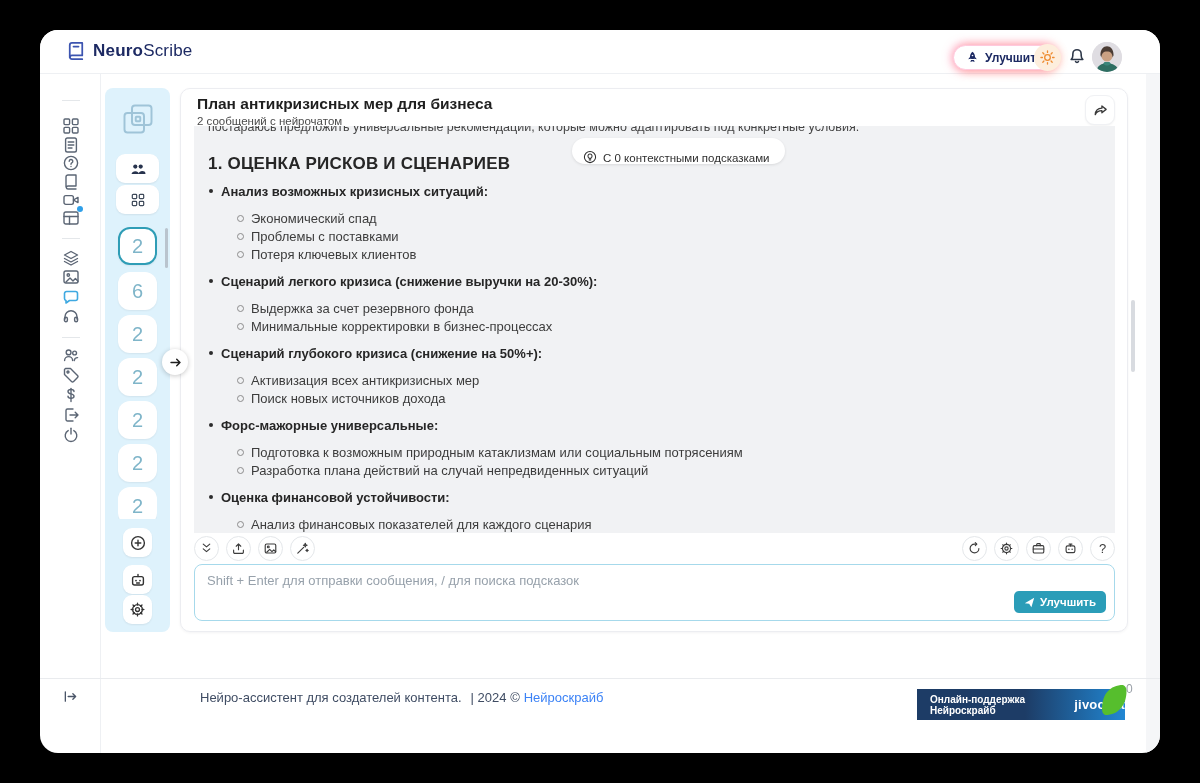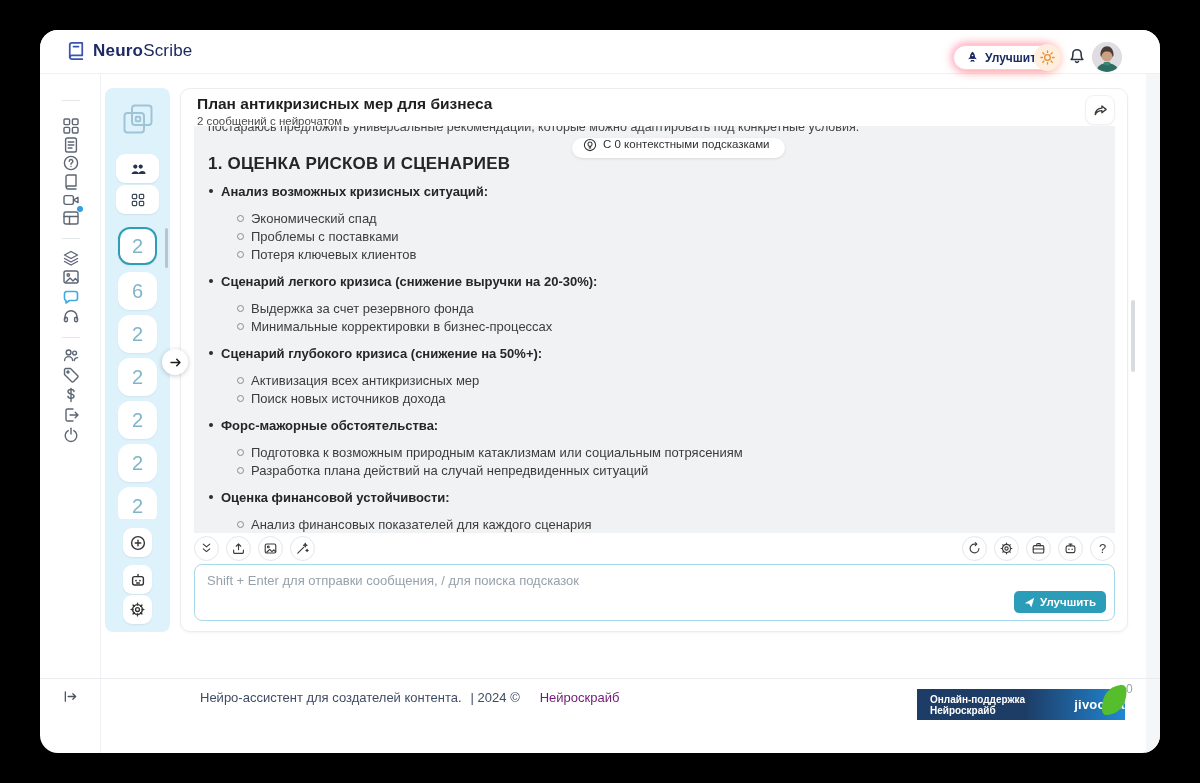--- a/index.html
+++ b/index.html
@@ -47,22 +47,22 @@
   
   .card { position:absolute; left:140px; top:58px; width:948px; height:544px; background:#fff; border:1px solid #ecedf1; border-radius:10px;
     box-shadow:0 1px 3px rgba(16,24,40,.05); }
   .chat-title { position:absolute; left:16px; top:6px; font-size:15.5px; font-weight:700; color:#1f1f1f; }
   .chat-sub { position:absolute; left:16px; top:26px; font-size:11.5px; color:#4b4b4b; }
   .share-btn { position:absolute; right:12px; top:6px; width:30px; height:30px; border-radius:9px; background:#fff; border:1px solid #f0f1f4;
     box-shadow:0 1px 2px rgba(0,0,0,.05); display:flex; align-items:center; justify-content:center; color:#3a3a3a; cursor:pointer; }
 
   .chat-scroll { position:absolute; left:13px; right:12px; top:37px; height:407px; background:#f1f2f4; overflow:hidden; }
   .clipped-line { position:absolute; top:-6px; left:14px; font-size:12.5px; color:#454545; white-space:nowrap;text-align:right; }
-  .ctx-badge { position:absolute; left:378px; top:12px; height:20px; padding:0 15px 0 11px; border-radius:14px; background:#fff;
-    box-shadow:0 1px 3px rgba(0,0,0,.10); display:flex; align-items:flex-start; gap:6px; font-size:11.5px; color:#2f2f2f; cursor:pointer; }
+  .ctx-badge { position:absolute; left:378px; top:12px; height:26px; padding:0 15px 0 11px; border-radius:14px; background:#fff;
+    box-shadow:0 1px 3px rgba(0,0,0,.10); display:flex; align-items:flex-end; gap:6px; font-size:11.5px; color:#2f2f2f; cursor:pointer; }
   .content { position:absolute; left:14px; top:0; right:10px; }
   .doc-heading { margin-top:28px; font-size:17px; font-weight:700; color:#262626; letter-spacing:.2px; }
   .sec { margin-top:11px; }
   .sec-title { position:relative; padding-left:13px; font-size:13px; font-weight:700; color:#262626; line-height:13px; }
   .sec-title::before { content:''; position:absolute; left:1px; top:4px; width:4px; height:4px; border-radius:50%; background:#2c2c2c; }
   .sec-items { margin-top:12px; list-style:none; padding-left:29px; }
   .sec-items li { position:relative; height:18px; line-height:14px; padding:2px 0 0 14px; font-size:13px; color:#3c3c3c; }
   .sec-items li::before { content:''; position:absolute; left:0; top:5px; width:5px; height:5px; border:1.2px solid #8c8c8c; border-radius:50%; }
 
   
@@ -75,21 +75,21 @@
     font-family:"Liberation Sans","DejaVu Sans",sans-serif; font-size:13px; color:#b91c1c; }
   .input-box textarea::placeholder { color:#97a1ab; }
   .send-btn { position:absolute; right:8px; bottom:7px; height:22px; padding:0 10px; border-radius:5px; background:#2b9db8; color:#fff;
     display:flex; align-items:center; gap:5px; font-size:11.5px; font-weight:700; cursor:pointer; }
 
   
   .footer-divider { position:absolute; left:0; right:0; top:648px; height:1px; background:#e9ebee; }
   .expand-btn { position:absolute; left:23px; top:659px; color:#4a5568; cursor:pointer; }
   .footer-text { position:absolute; left:160px; top:660px; font-size:13px; color:#3f4c63; }
   .footer-text .meta { margin-left:9px; }
-  .footer-text a { color:#701a75; text-decoration:none; margin-left:20px; cursor:pointer; }
+  .footer-text a { color:#3b82f6; text-decoration:none; margin-left:4px; cursor:pointer; }
 
   
   .gutter { position:absolute; left:1106px; top:44px; bottom:0; width:14px; background:#f5f6f8; }
   .scroll-thumb { position:absolute; left:1091px; top:270px; width:4px; height:72px; border-radius:2px; background:#d8dbe0; }
 
   
   .jivo { position:absolute; left:877px; top:659px; width:208px; height:31px; border-radius:0;
     background:linear-gradient(90deg,#1d3c66 0%,#1d3c66 52%,#2187d3 100%); display:flex; align-items:center; z-index:9; cursor:pointer; }
   .jivo-label { padding-left:13px; font-size:10px; font-weight:700; color:#fff; }
   .jivo-brand { margin-left:10px; font-size:13px; font-weight:700; color:#fff; letter-spacing:.2px; }
@@ -389,21 +389,21 @@
 
         <div class="sec">
           <div class="sec-title">Сценарий глубокого кризиса (снижение на 50%+):</div>
           <ul class="sec-items">
             <li>Активизация всех антикризисных мер</li>
             <li>Поиск новых источников дохода</li>
           </ul>
         </div>
 
         <div class="sec">
-          <div class="sec-title">Форс-мажорные обстоятельства:</div>
+          <div class="sec-title">Форс-мажорные универсальные:</div>
           <ul class="sec-items">
             <li>Подготовка к возможным природным катаклизмам или социальным потрясениям</li>
             <li>Разработка плана действий на случай непредвиденных ситуаций</li>
           </ul>
         </div>
 
         <div class="sec">
           <div class="sec-title">Оценка финансовой устойчивости:</div>
           <ul class="sec-items">
             <li>Анализ финансовых показателей для каждого сценария</li>

